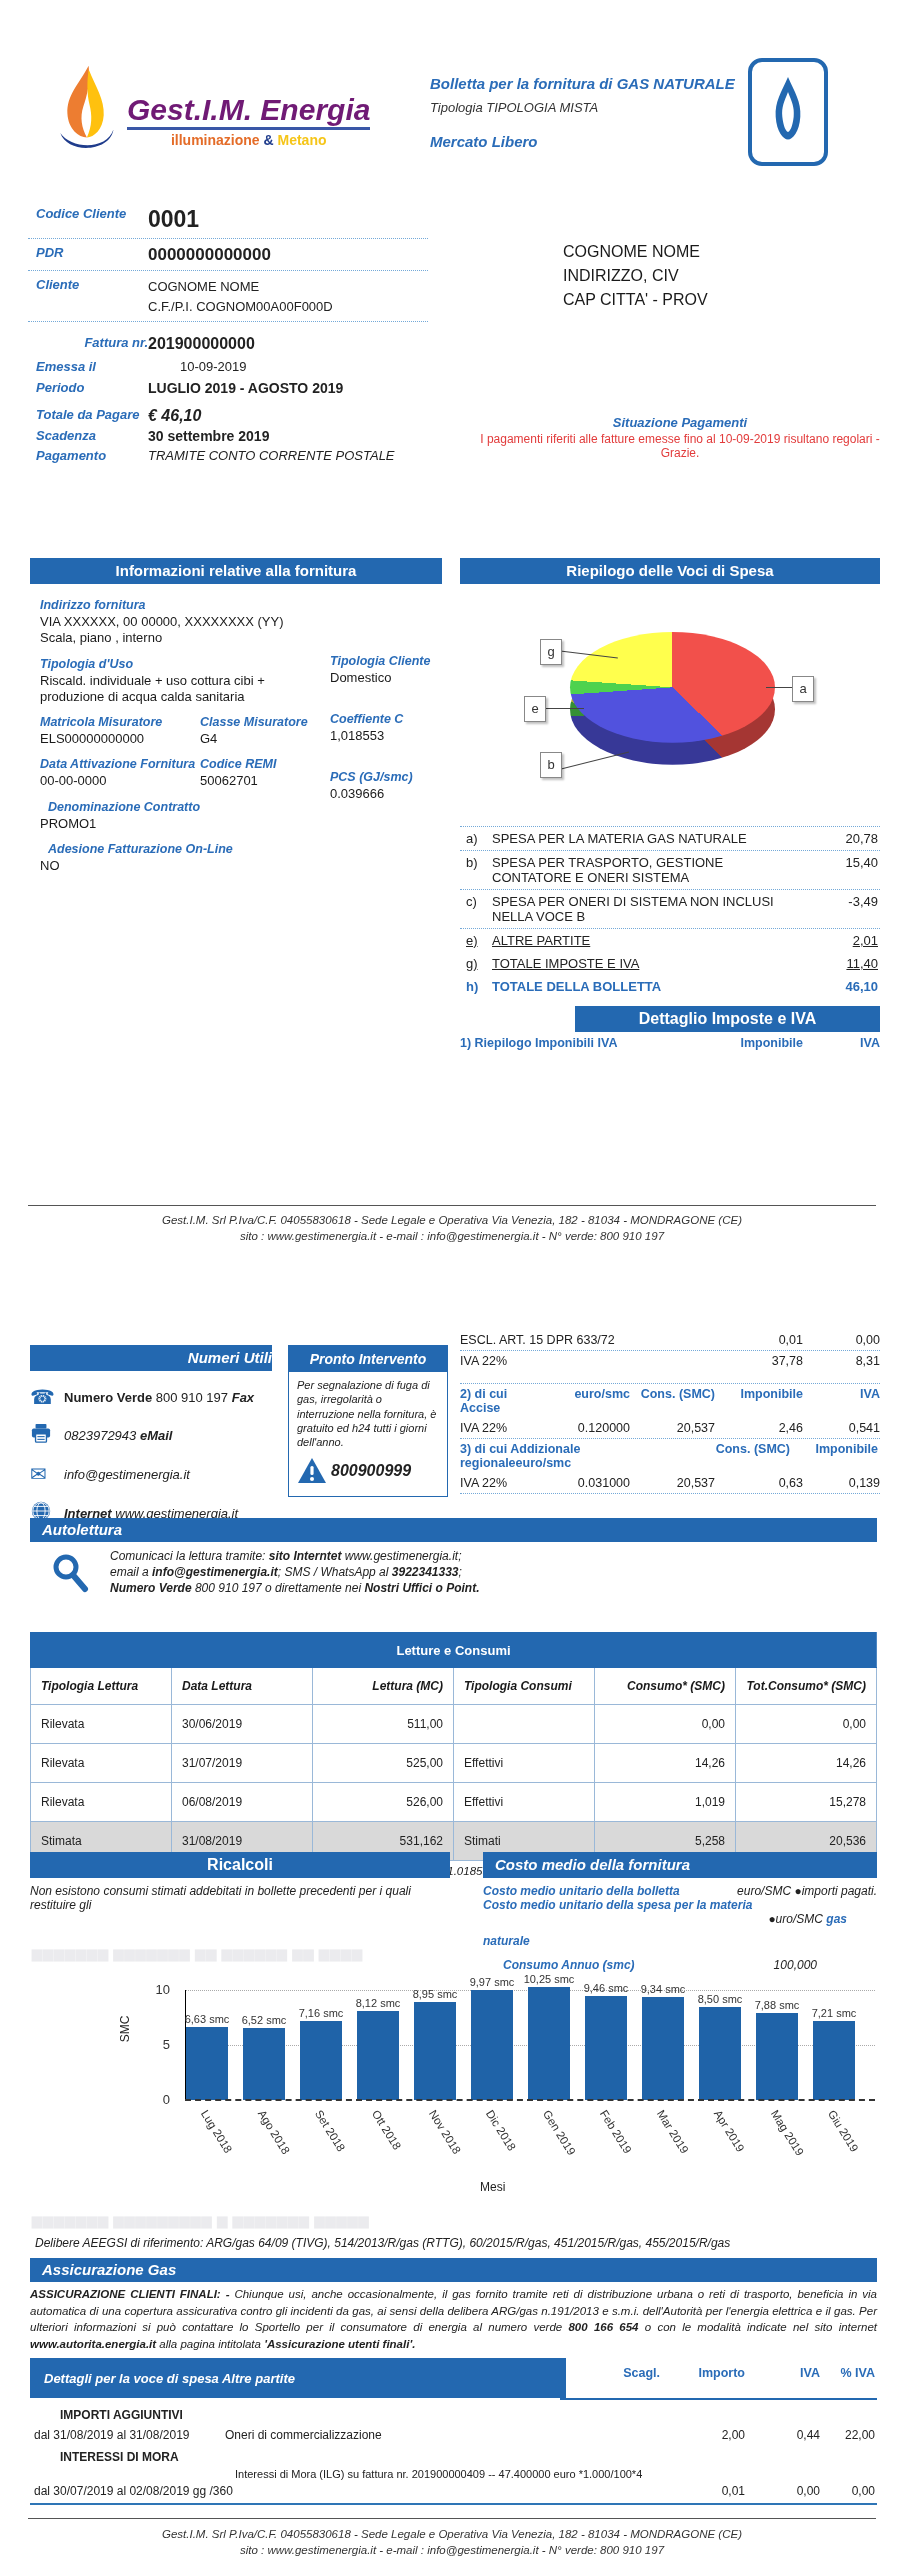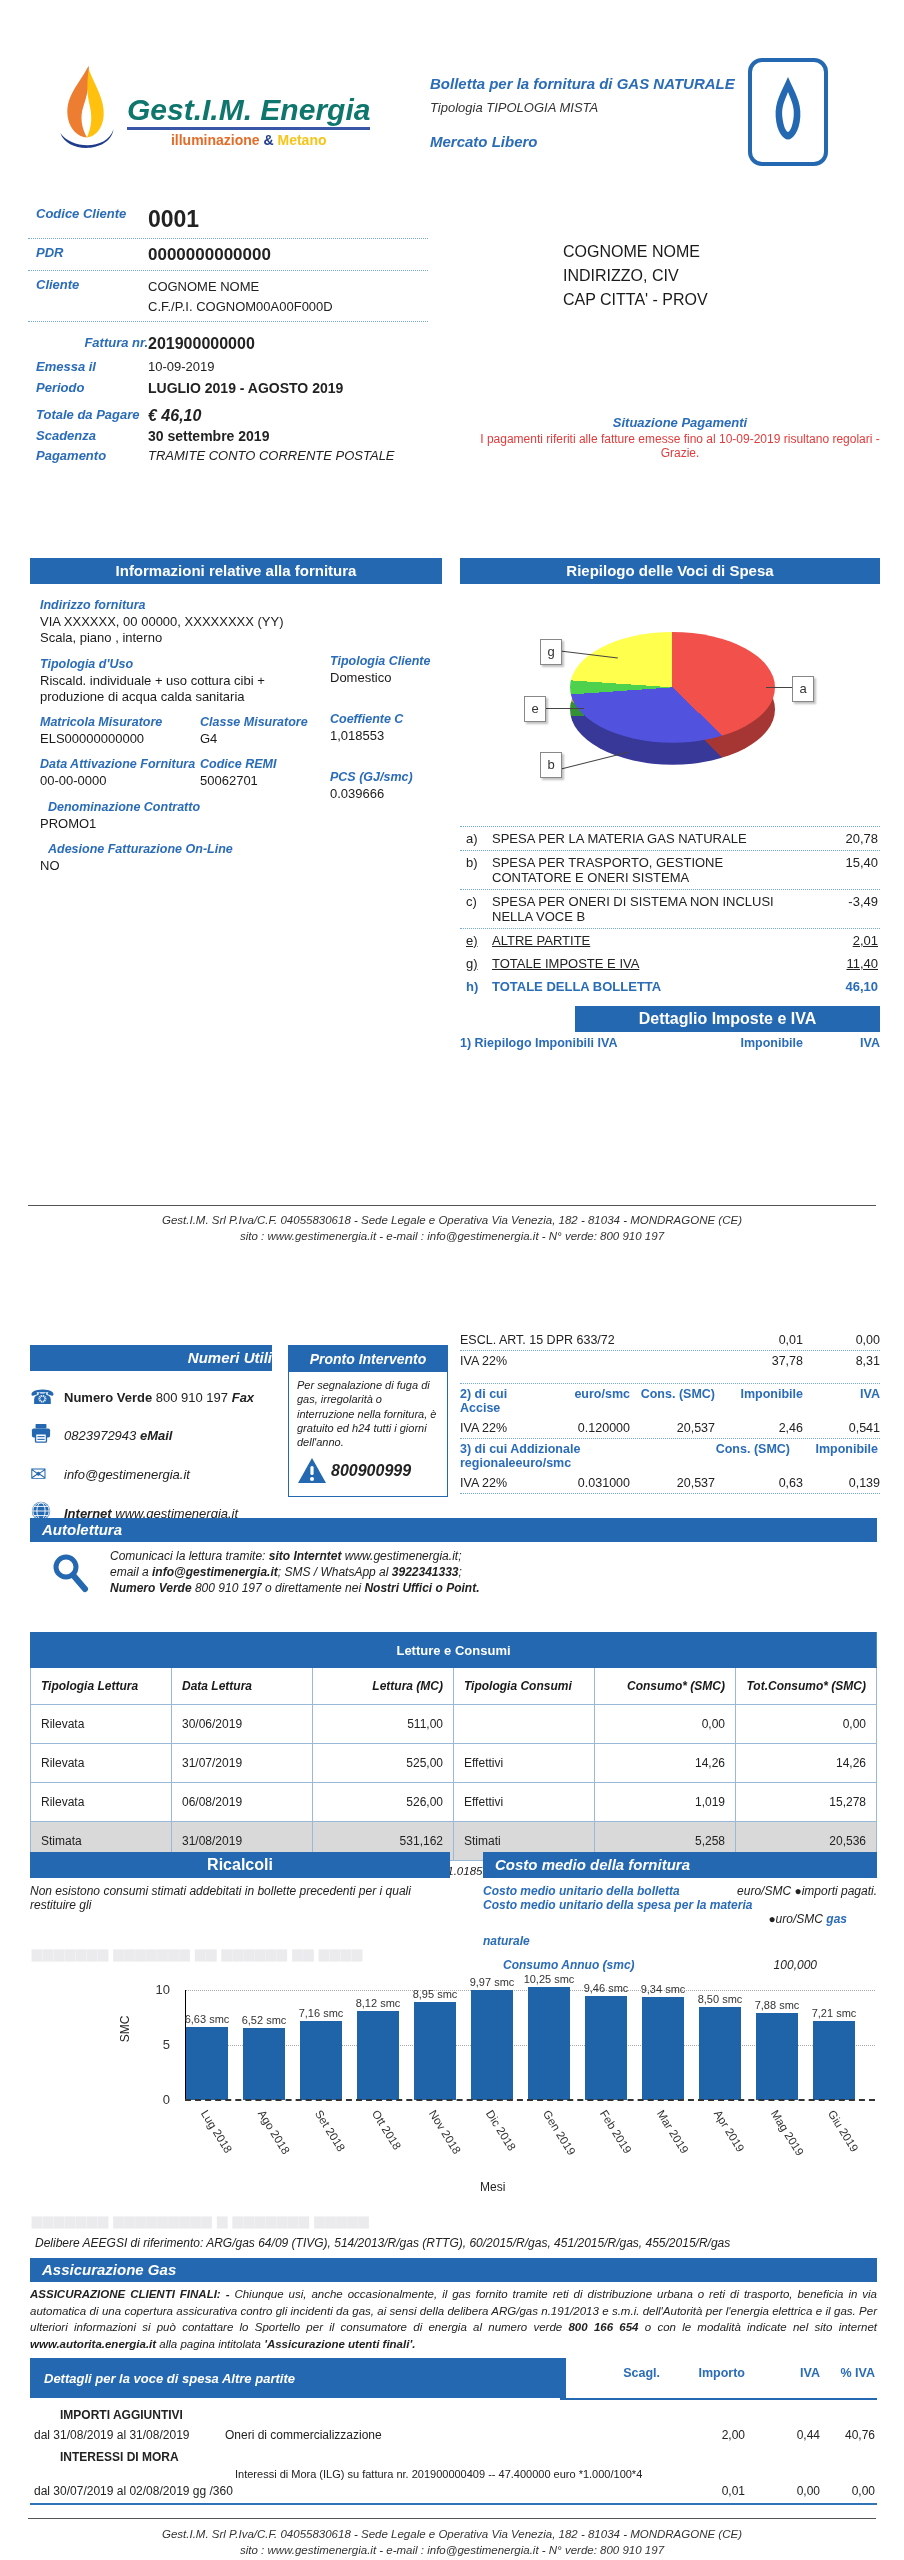--- a/index.html
+++ b/index.html
@@ -7,21 +7,21 @@
   .abs{position:absolute;}
   .lbl{color:#2a6cb8;font-weight:bold;font-style:italic;}
   .bar-header{background:#2368b0;color:#fff;font-weight:bold;}
   .dotsep{border-bottom:1px dotted #74a9d8;}
   .it{font-style:italic;}
   .b{font-weight:bold;}
   .right{text-align:right;}
   .red{color:#e23b3b;}
   .orange{color:#f08c1e;font-weight:bold;}
   
-  #brand-name{font-size:30px;font-weight:bold;font-style:italic;color:#0f766e;border-bottom:3px solid #3a57a7;padding-bottom:0px;letter-spacing:0px;}
+  #brand-name{font-size:30px;font-weight:bold;font-style:italic;color:#701a75;border-bottom:3px solid #3a57a7;padding-bottom:0px;letter-spacing:0px;}
   #brand-tagline{font-size:14px;font-weight:bold;margin-top:2px;text-align:center;}
   #doc-title{color:#2a6cb8;font-weight:bold;font-style:italic;font-size:15px;}
   #doc-tipologia{font-style:italic;font-size:13px;color:#333;margin-top:8px;}
   #doc-mercato{color:#2a6cb8;font-weight:bold;font-style:italic;font-size:15px;margin-top:18px;}
   #flame-box{width:72px;height:100px;border:4px solid #2368b0;border-radius:14px;background:#fff;display:flex;align-items:center;justify-content:center;}
   
   .kv-row{display:flex;padding:6px 0 5px 8px;}
   .kv-row .k{width:112px;flex:none;}
   .recipient-line{font-size:16px;color:#1a1a1a;line-height:1.5;}
   
@@ -144,21 +144,21 @@
     <div class="recipient-line">COGNOME NOME</div>
     <div class="recipient-line">INDIRIZZO, CIV</div>
     <div class="recipient-line">CAP CITTA' - PROV</div>
   </div>
 
   <div class="abs" style="left:36px;top:332px;width:480px;">
     <div style="display:flex;padding:3px 0;">
       <span class="lbl" style="width:112px;flex:none;text-align:right;">Fattura nr.</span>
       <span class="b" style="font-size:16px;">201900000000</span>
     </div>
-    <div style="display:flex;padding:3px 0;">
+    <div style="display:flex;padding:3px 0;gap:32px;">
       <span class="lbl" style="width:112px;flex:none;">Emessa il</span>
       <span>10-09-2019</span>
     </div>
     <div style="display:flex;padding:3px 0;">
       <span class="lbl" style="width:112px;flex:none;">Periodo</span>
       <span class="b" style="font-size:14px;">LUGLIO 2019 - AGOSTO 2019</span>
     </div>
     <div style="display:flex;padding:8px 0 1px 0;">
       <span class="lbl" style="width:112px;flex:none;">Totale da Pagare</span>
       <span class="b it" style="font-size:16px;">€ 46,10</span>
@@ -587,21 +587,21 @@
     <div class="abs tax-head right" style="left:645px;top:8px;width:70px;font-size:12.5px;">Importo</div>
     <div class="abs tax-head right" style="left:730px;top:8px;width:60px;font-size:12.5px;">IVA</div>
     <div class="abs tax-head right" style="left:793px;top:8px;width:52px;font-size:12.5px;">% IVA</div>
     <div class="abs" style="left:530px;top:40px;width:317px;border-top:2px solid #2368b0;"></div>
 
     <div class="abs b" style="left:30px;top:50px;font-size:12px;">IMPORTI AGGIUNTIVI</div>
     <div class="abs" style="left:4px;top:70px;font-size:12px;">dal 31/08/2019 al 31/08/2019</div>
     <div class="abs" style="left:195px;top:70px;font-size:12px;">Oneri di commercializzazione</div>
     <div class="det-num" style="left:645px;top:70px;">2,00</div>
     <div class="det-num" style="left:720px;top:70px;">0,44</div>
-    <div class="det-num" style="left:775px;top:70px;">40,76</div>
+    <div class="det-num" style="left:775px;top:70px;">22,00</div>
 
     <div class="abs b" style="left:30px;top:92px;font-size:12px;">INTERESSI DI MORA</div>
     <div class="abs" style="left:205px;top:110px;font-size:11px;">Interessi di Mora (ILG) su fattura nr. 201900000409 --  47.400000 euro *1.000/100*4</div>
     <div class="abs" style="left:4px;top:126px;font-size:12px;">dal 30/07/2019 al 02/08/2019 gg /360</div>
     <div class="det-num" style="left:645px;top:126px;">0,01</div>
     <div class="det-num" style="left:720px;top:126px;">0,00</div>
     <div class="det-num" style="left:775px;top:126px;">0,00</div>
     <div class="abs" style="left:0px;top:145px;width:847px;border-top:2.5px solid #2e75b6;"></div>
   </div>
 

